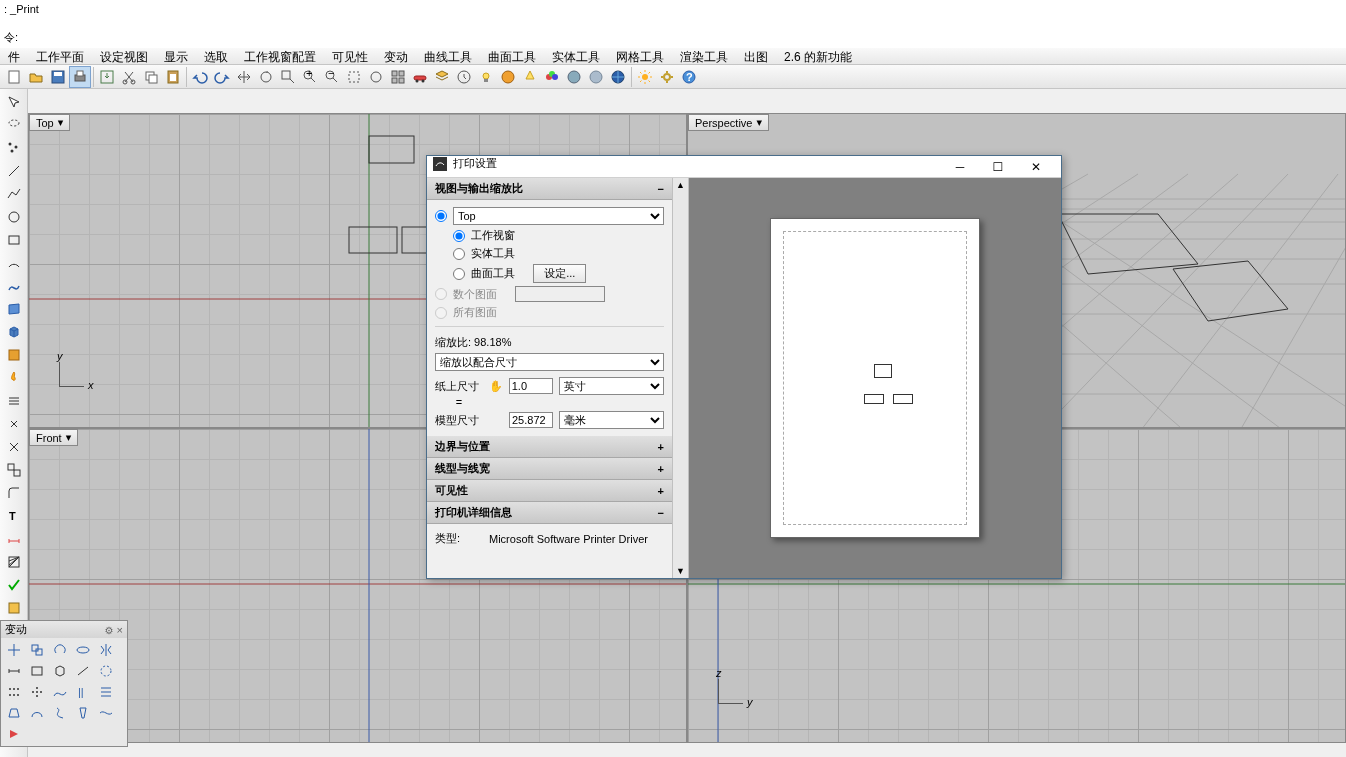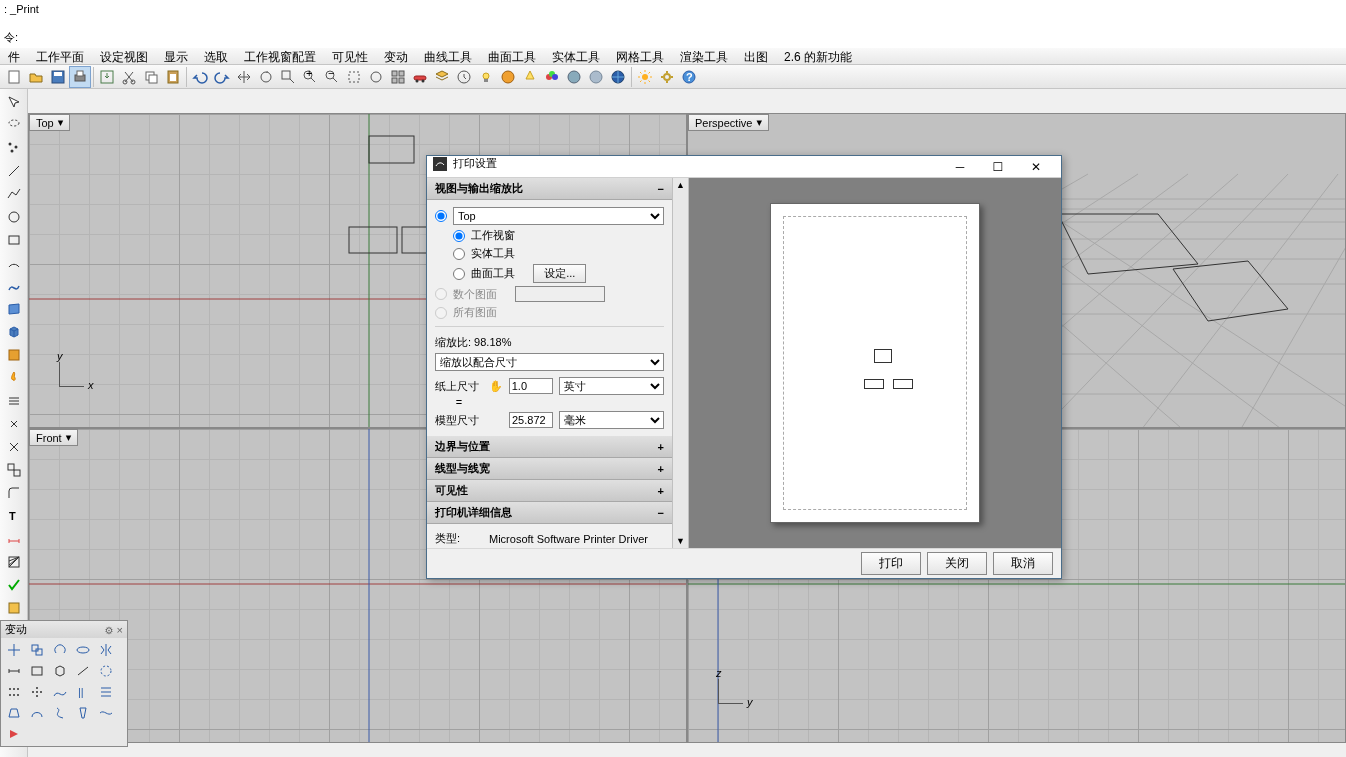--- a/index.html
+++ b/index.html
@@ -731,18 +731,13 @@
     </div>
     <div class="dlg-preview">
       <div class="preview-paper">
         <div class="preview-margin"></div>
         <div class="pv-shape" style="top:145px;left:103px;width:18px;height:14px"></div>
         <div class="pv-shape" style="top:175px;left:93px;width:20px;height:10px"></div>
         <div class="pv-shape" style="top:175px;left:122px;width:20px;height:10px"></div>
       </div>
     </div>
   </div>
-  <div class="dlg-footer">
-    <button class="dlg-btn">打印</button>
-    <button class="dlg-btn">关闭</button>
-    <button class="dlg-btn">取消</button>
-  </div>
 </div>
 
 </body></html>

